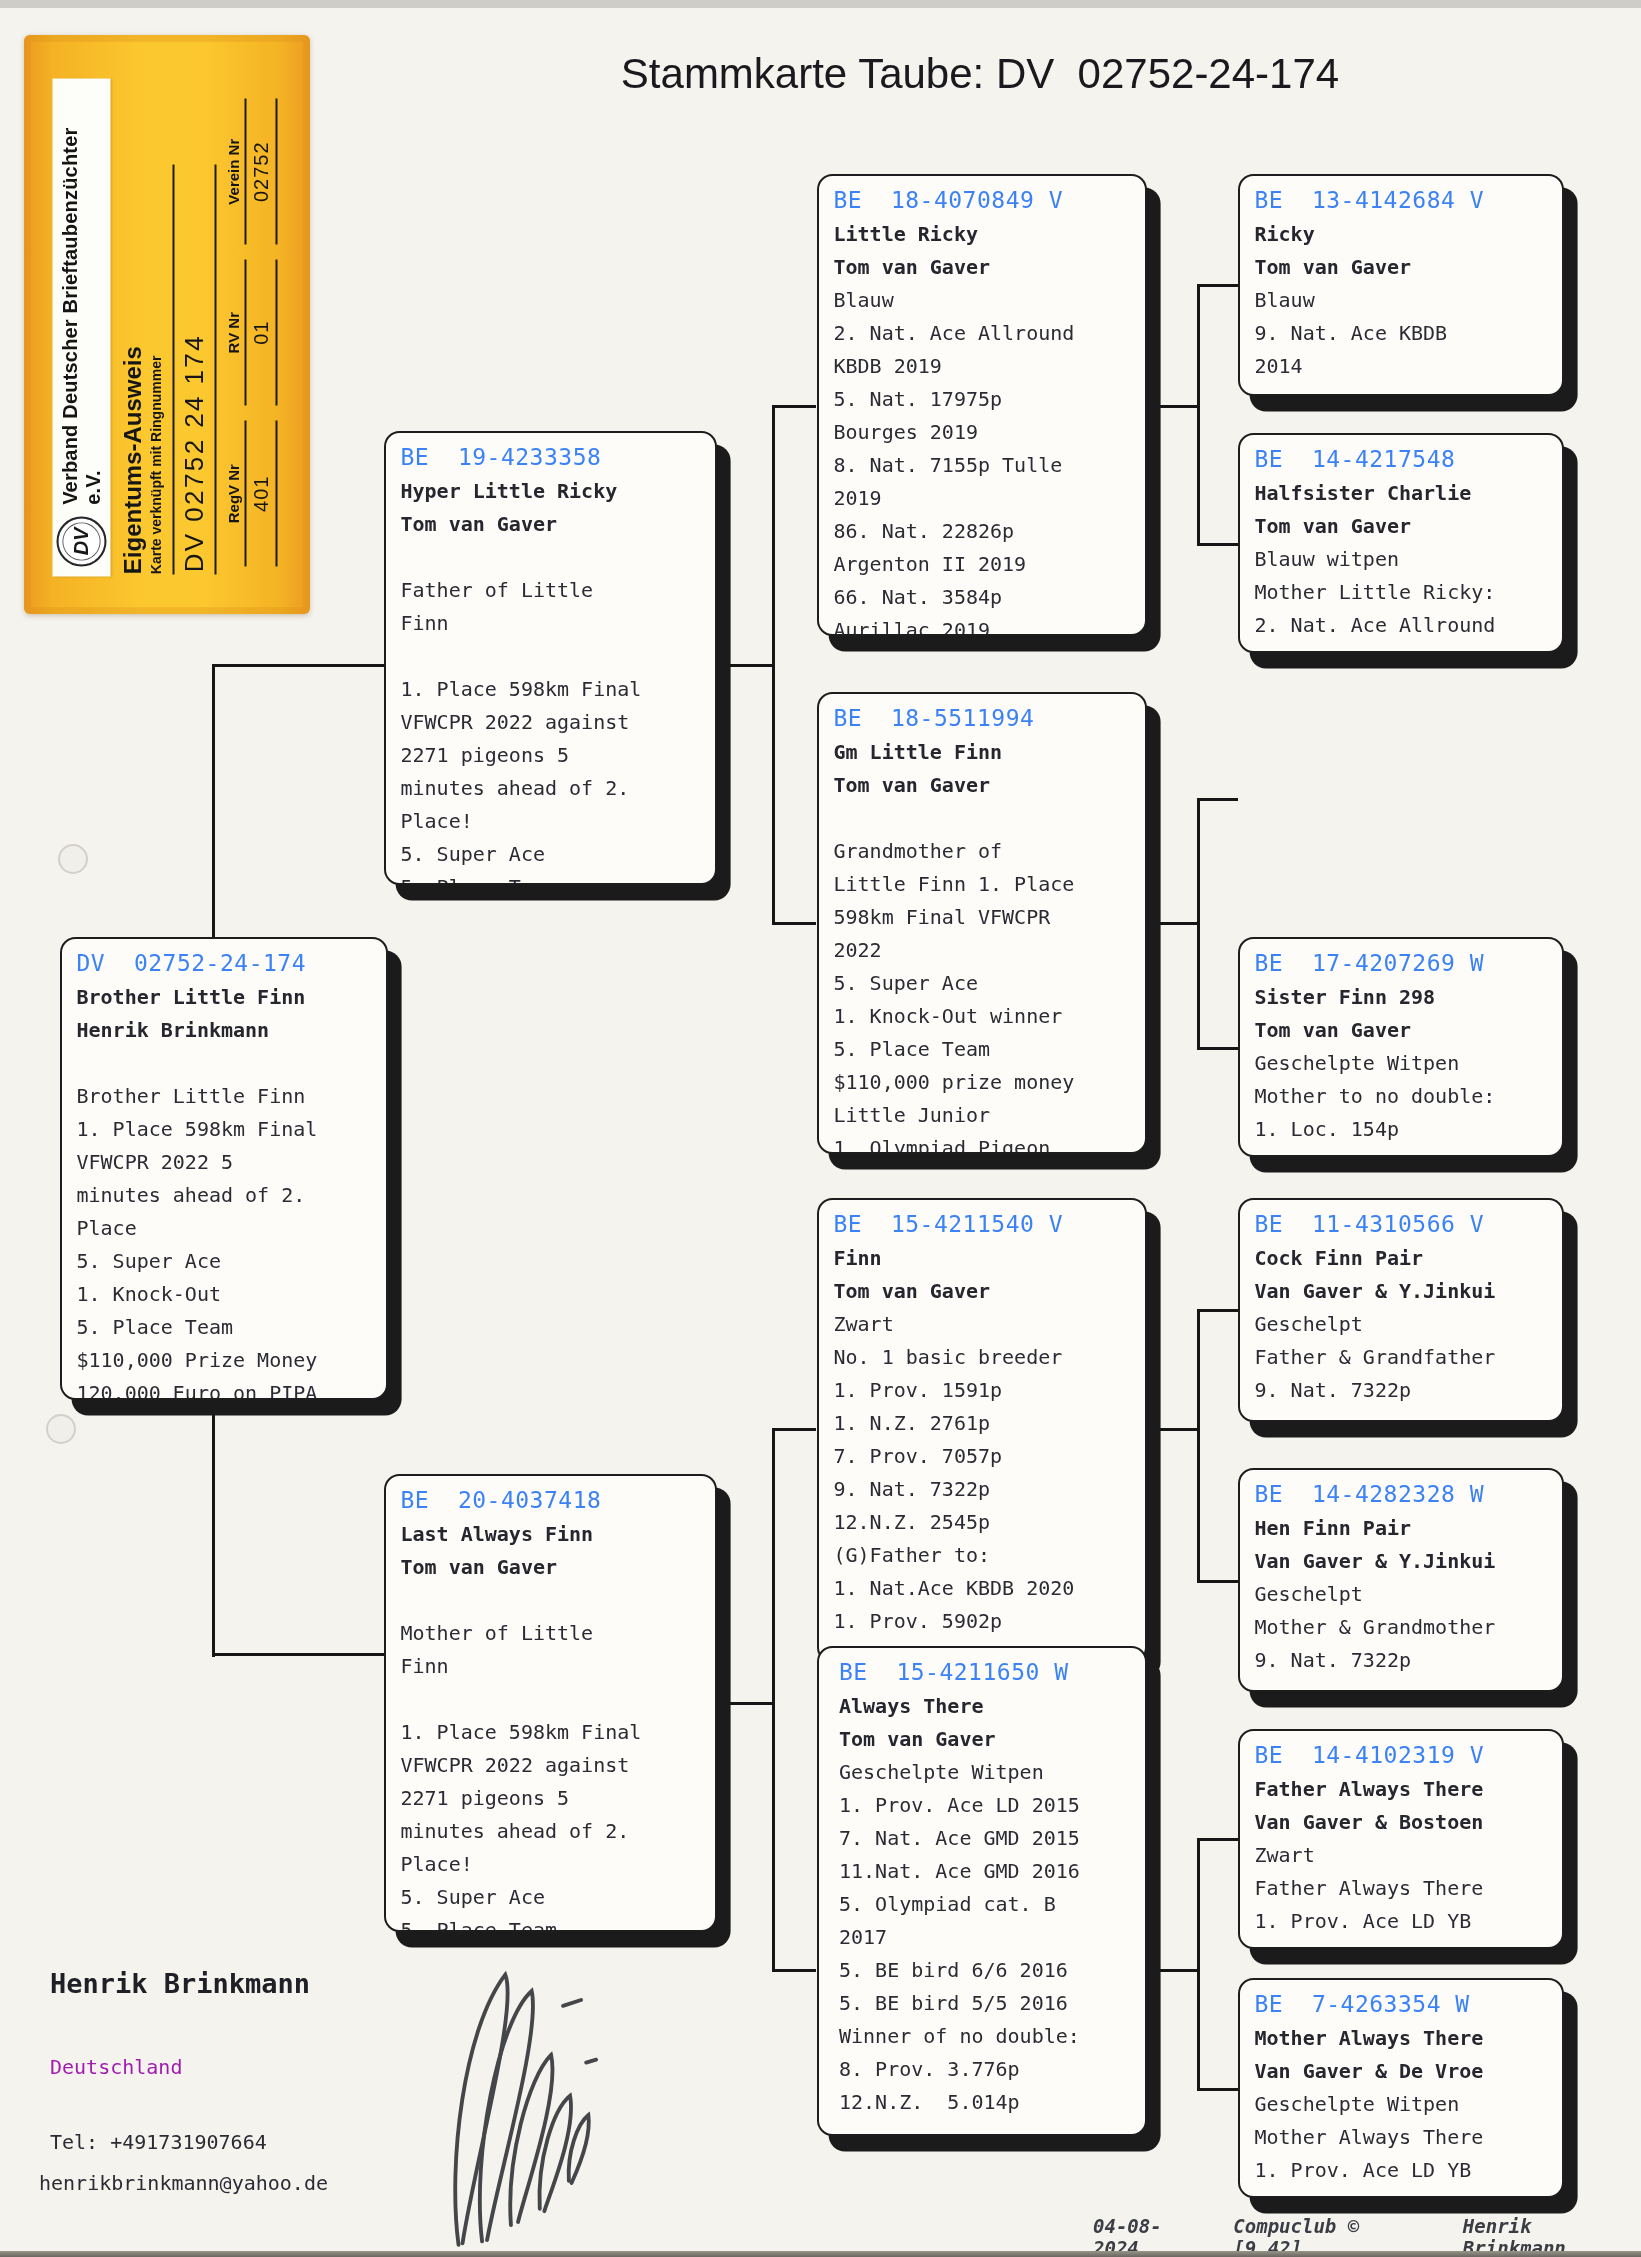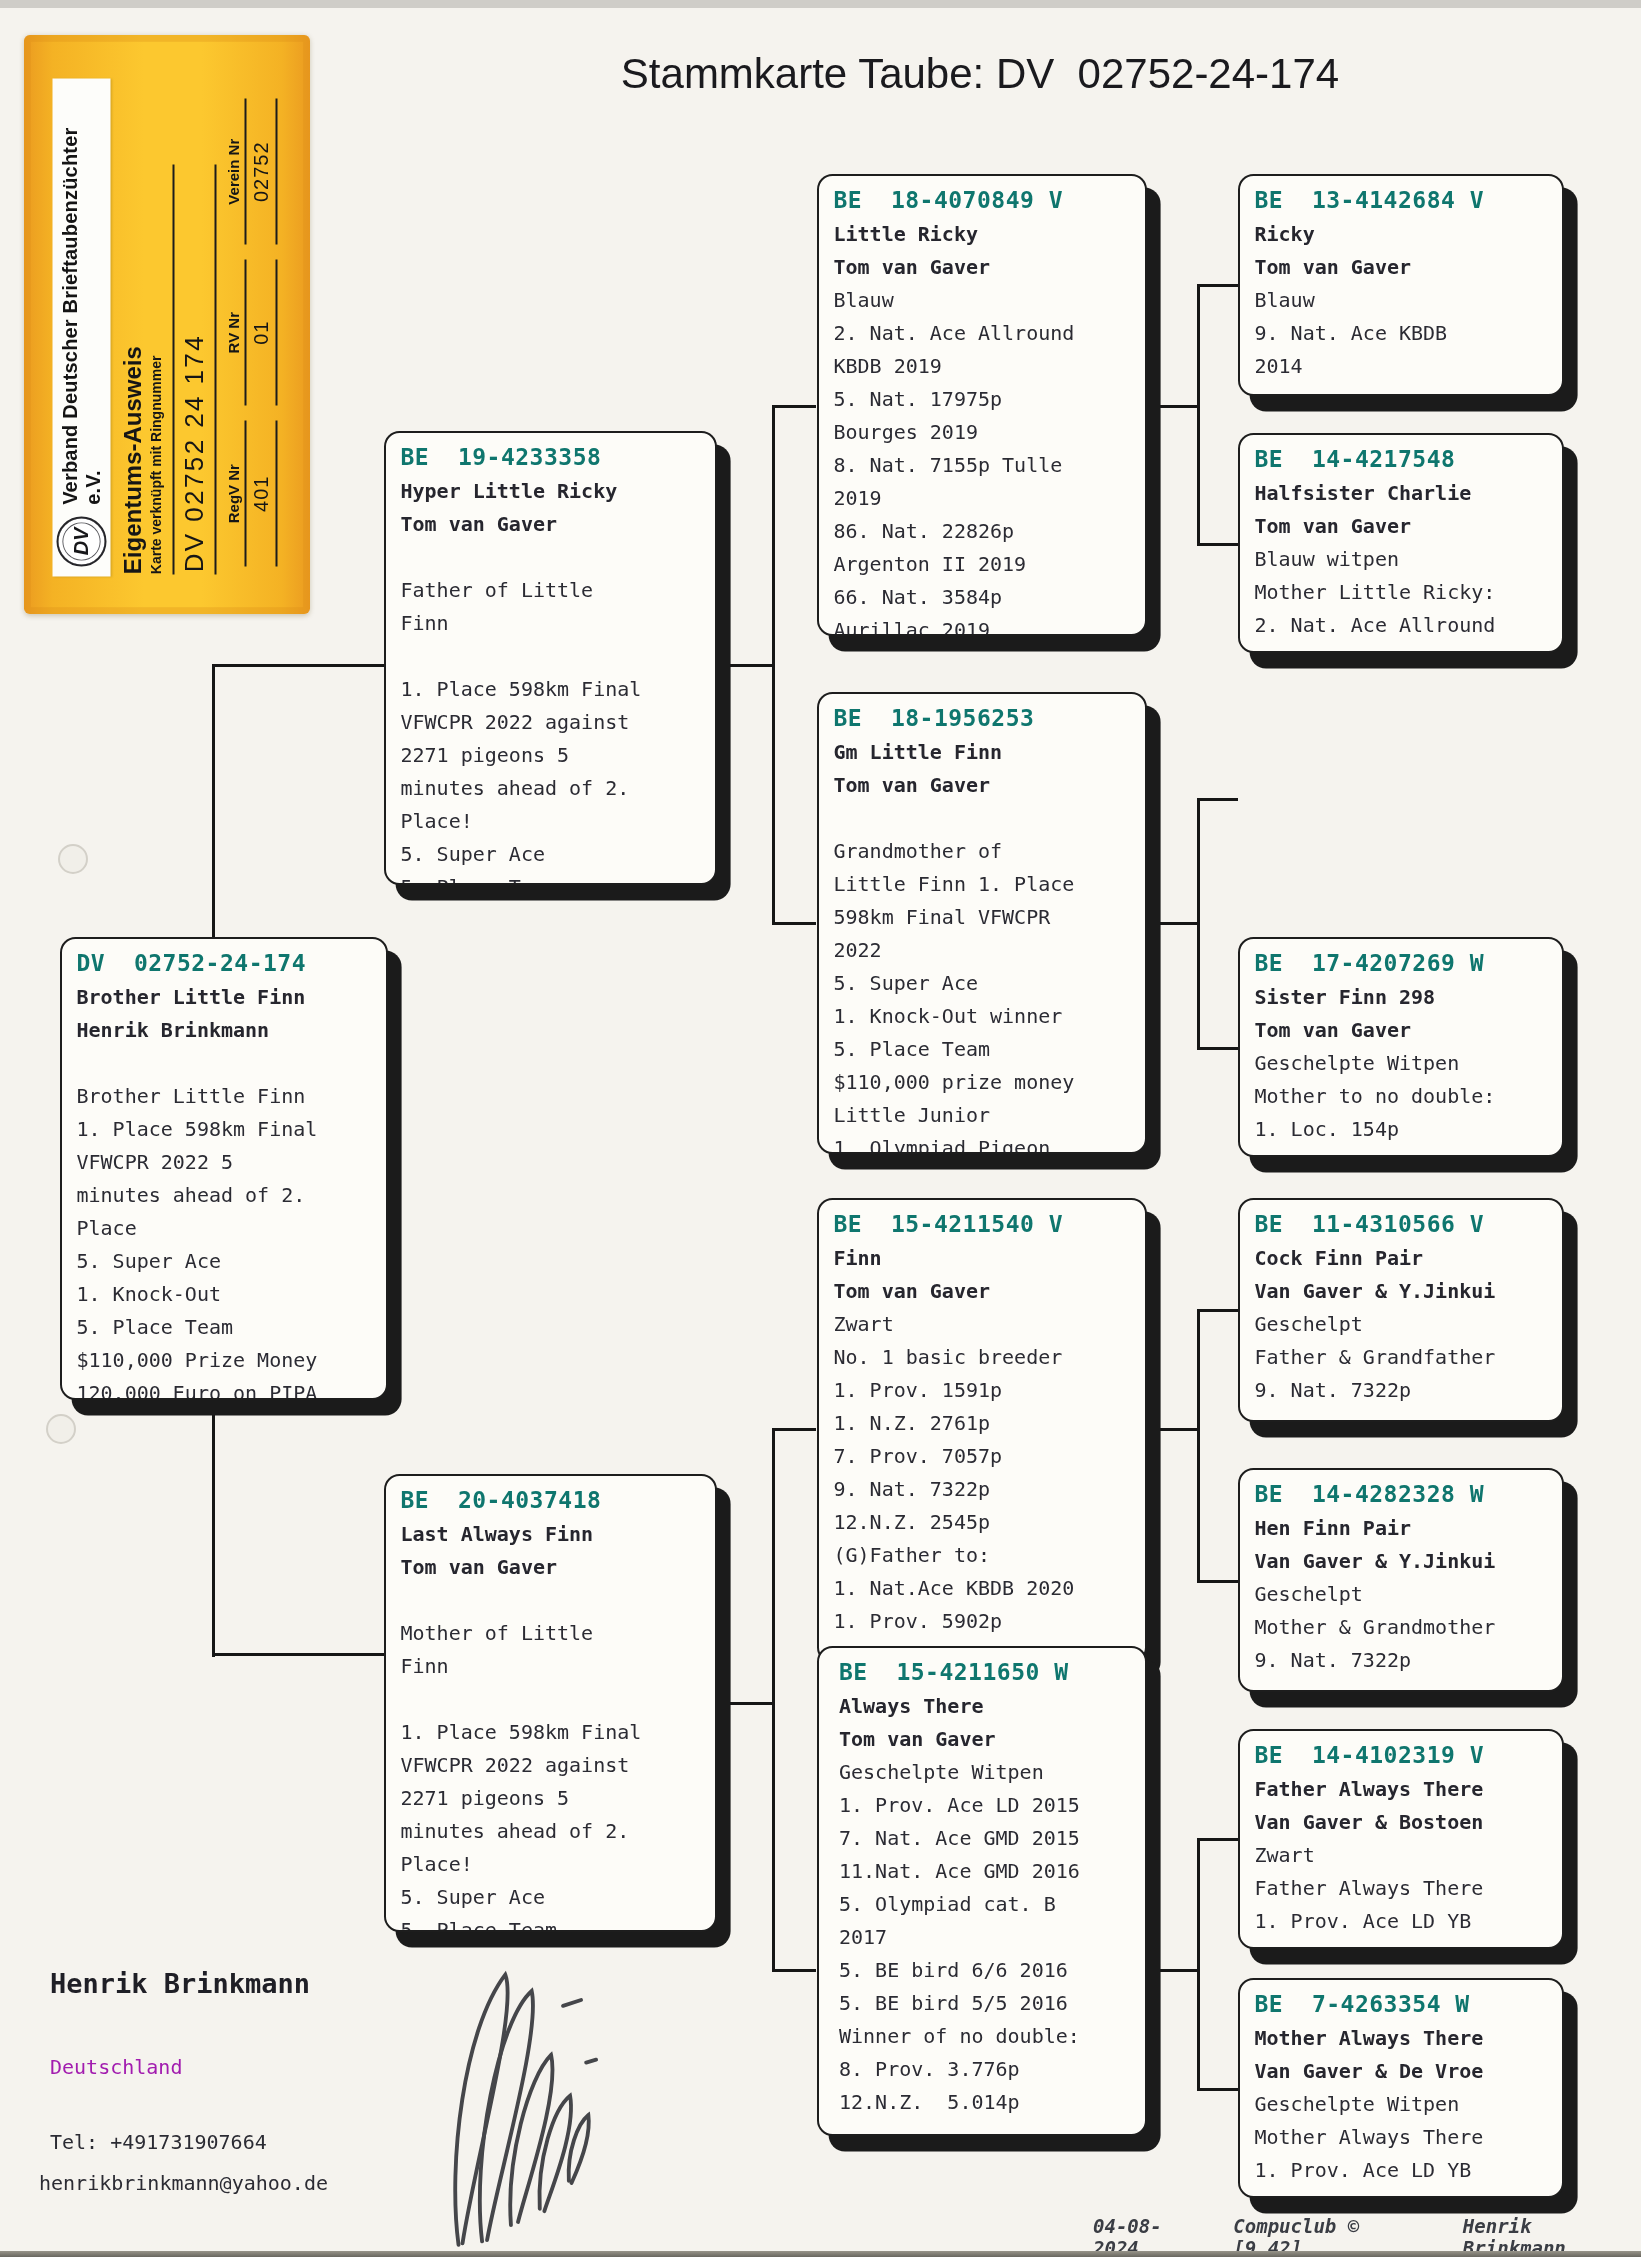--- a/index.html
+++ b/index.html
@@ -1,21 +1,21 @@
 <!DOCTYPE html>
 <html><head>
 <meta charset="utf-8">
 <style>
   html,body{margin:0;padding:0;background:#cfcdc8;}
   .page{position:relative;width:1641px;height:2257px;margin:8px auto;background:#f5f3ee;overflow:hidden;
         font-family:"DejaVu Sans Mono",monospace;}
   
   .pbox{position:absolute;background:#fdfcf8;border:2.9px solid #1d1d1d;border-radius:15.4px;
         box-shadow:12.6px 14.5px 0 1px #1b1b1b;box-sizing:border-box;padding:6.8px 11.6px 3.9px 14.5px;overflow:hidden;}
-  .ring{font-weight:bold;color:#0f766e;font-size:23px;line-height:35px;white-space:pre;letter-spacing:0.5px;}
+  .ring{font-weight:normal;color:#3b82f6;font-size:23px;line-height:35px;white-space:pre;letter-spacing:0.5px;}
   .bname,.bowner{font-weight:bold;color:#26262e;font-size:20px;line-height:33px;white-space:pre;}
   .bdetails{color:#2b2b33;font-size:20px;line-height:33px;white-space:pre-wrap;}
   
   .line{position:absolute;background:#161616;}
   
   .title{position:absolute;left:319px;right:0;top:42px;text-align:center;
          font-family:"Liberation Sans",sans-serif;font-size:42px;color:#1a1a1e;white-space:pre;}
   
   .idcard{position:absolute;left:24px;top:27px;width:286px;height:579px;border-radius:5.8px;
           background:linear-gradient(90deg,#eb9b20 0%,#f4b224 10%,#fcc82f 42%,#fcc82f 62%,#f4b224 90%,#eb9b20 100%);
@@ -180,21 +180,21 @@
 5. Nat. 17975p
 Bourges 2019
 8. Nat. 7155p Tulle
 2019
 86. Nat. 22826p
 Argenton II 2019
 66. Nat. 3584p
 Aurillac 2019</div>
   </div>
   <div class="pbox" style="left:817px;top:684px;width:330px;height:462px;">
-    <div class="ring">BE  18-1956253</div>
+    <div class="ring">BE  18-5511994</div>
     <div class="bname">Gm Little Finn</div>
     <div class="bowner">Tom van Gaver</div>
     <div class="bdetails">
 Grandmother of
 Little Finn 1. Place
 598km Final VFWCPR
 2022
 5. Super Ace
 1. Knock-Out winner
 5. Place Team

